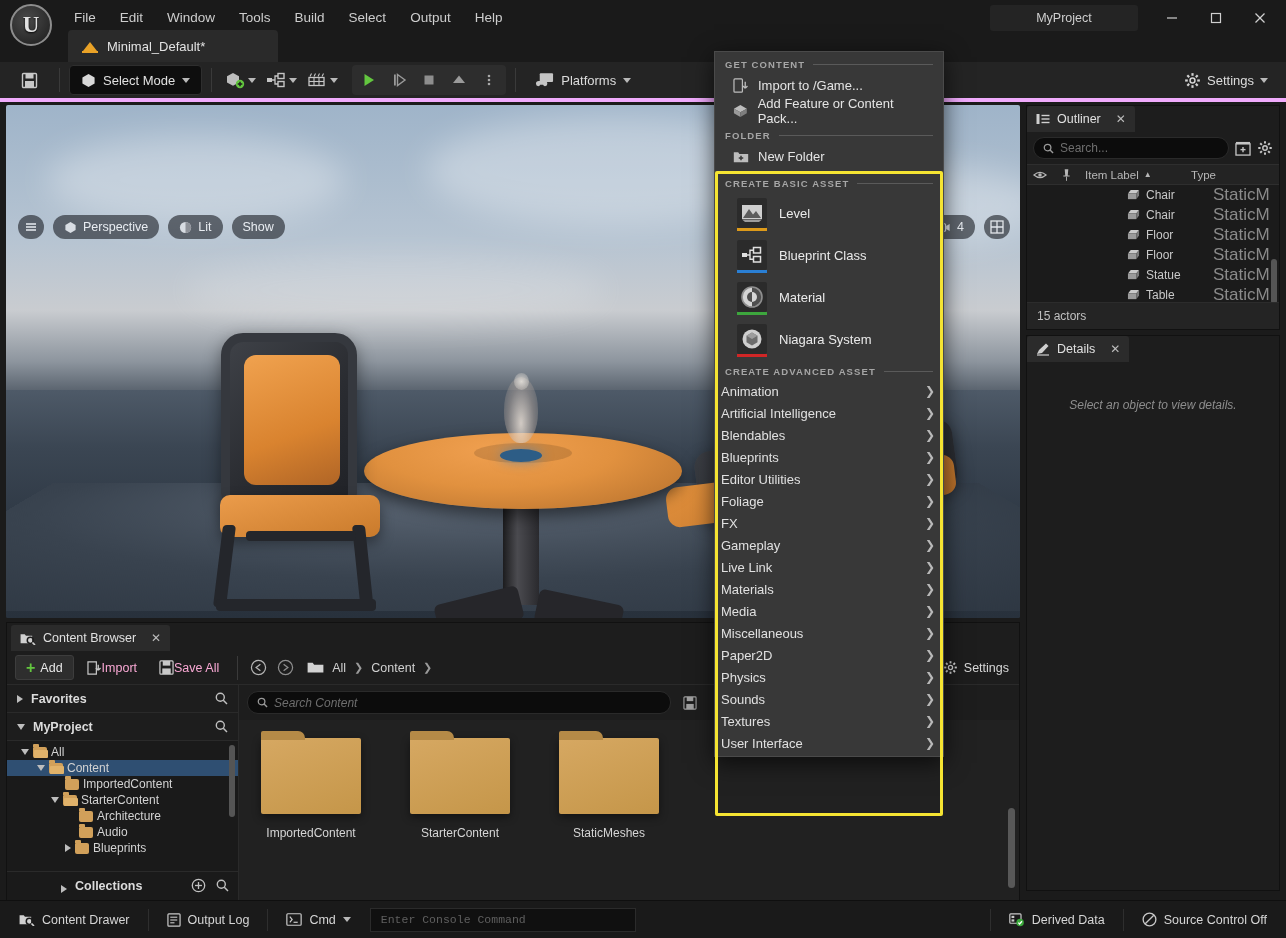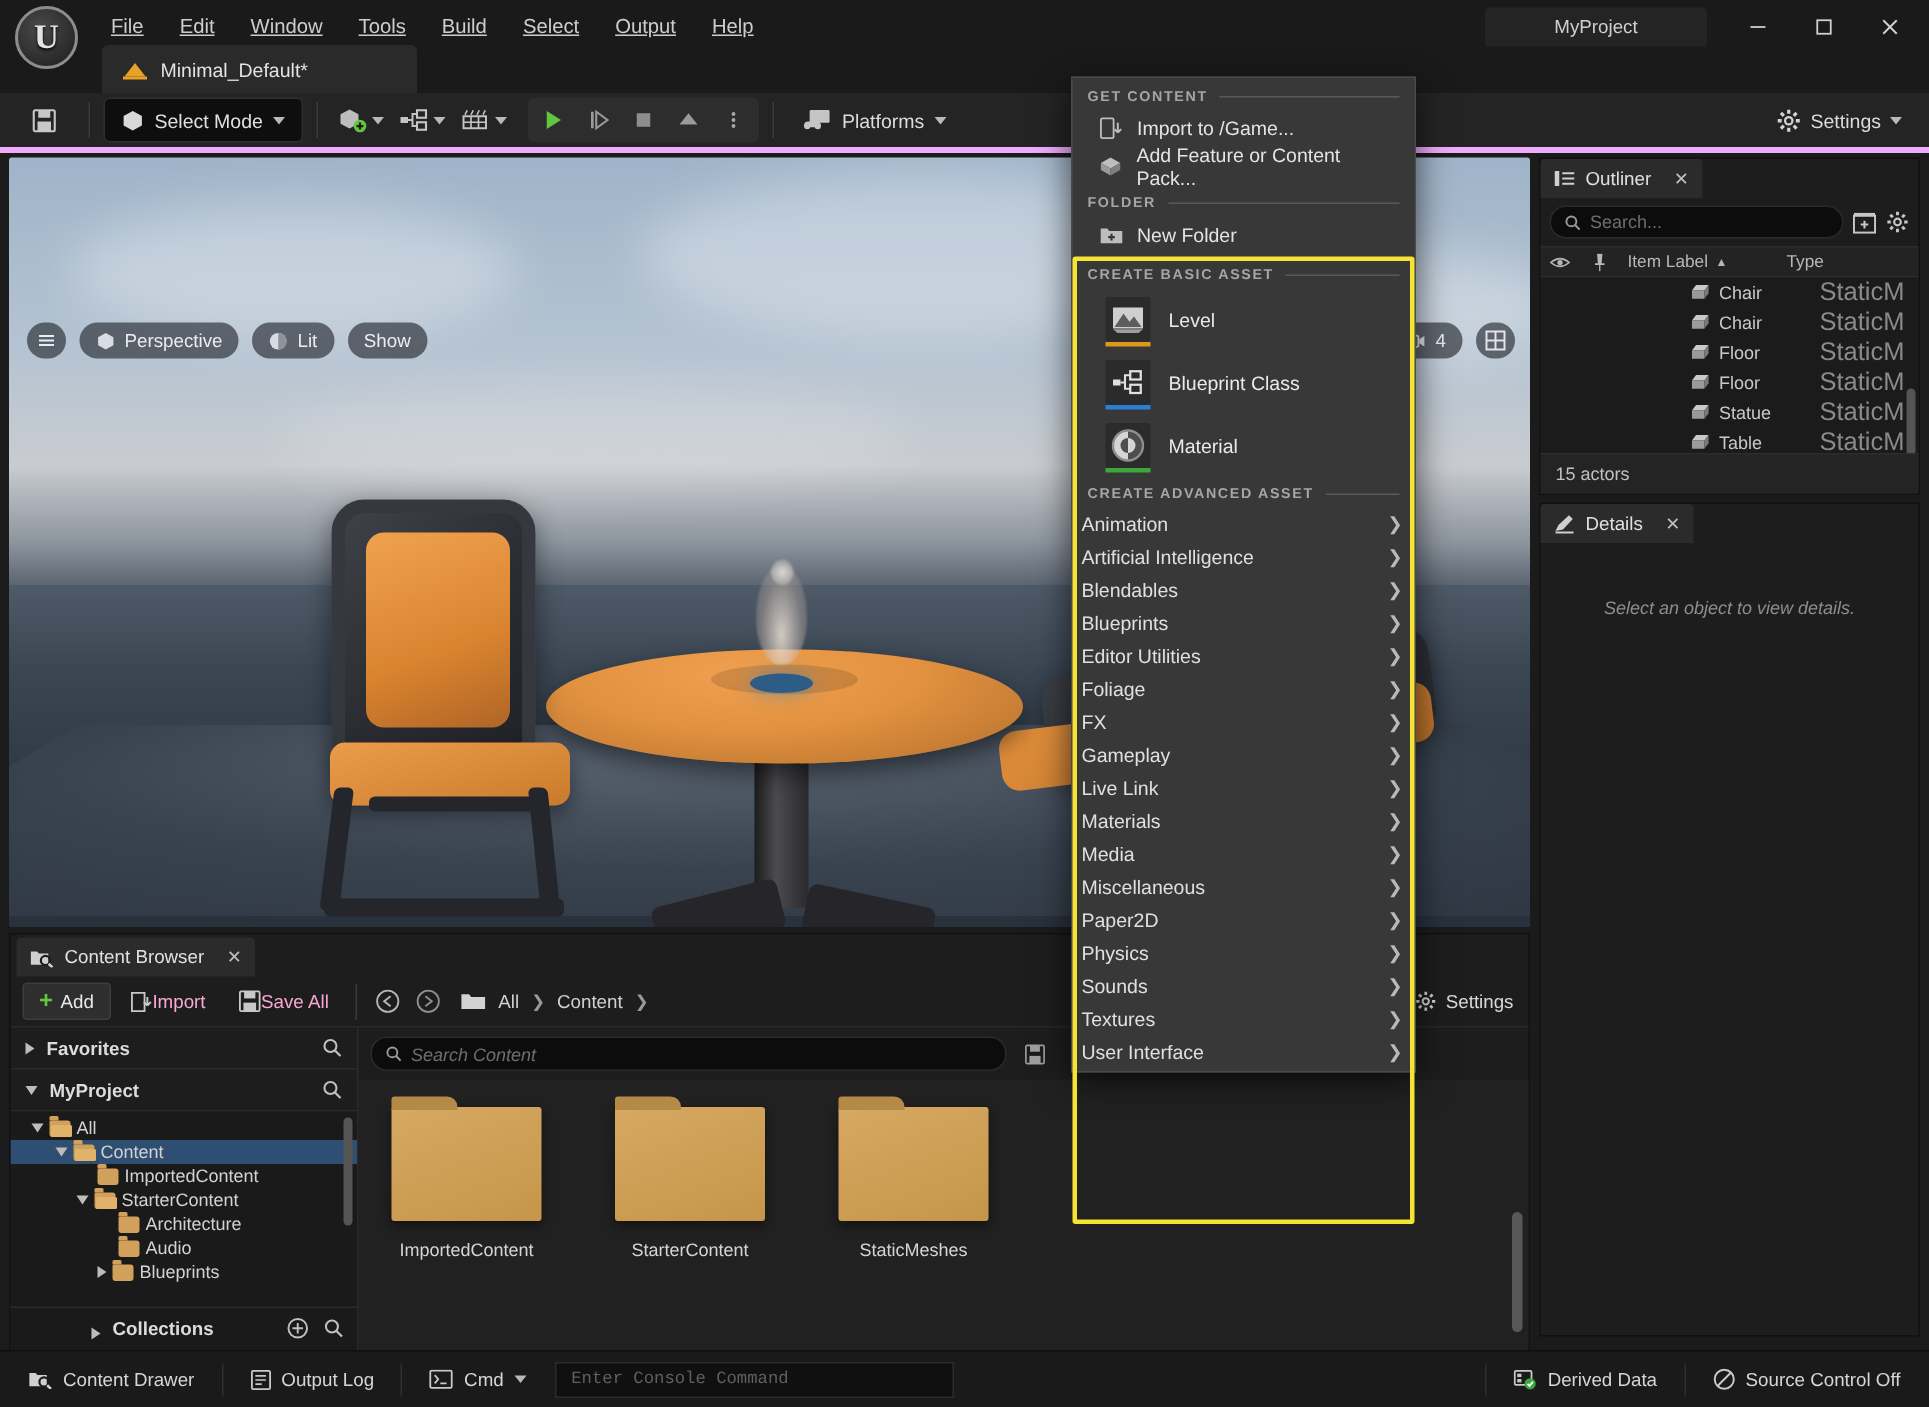--- a/index.html
+++ b/index.html
@@ -25,21 +25,20 @@
     border: 2px solid #8d8d8d;
     display: flex; align-items: center; justify-content: center;
     font-family: "Liberation Serif", serif;
     font-size: 23px; color: #e3e3e3; font-weight: bold;
     text-shadow: 0 1px 2px #000;
   }
   .menubar { position: absolute; left: 62px; top: 2px; display: flex; height: 30px; align-items: center; }
   .menubar > div {
     padding: 4px 12px; font-size: 13.5px; color: #cdcdcd; cursor: default;
     border-radius: 2px;
-    text-decoration: underline;
   }
   .winbtns { position: absolute; right: 4px; top: 2px; display: flex; height: 32px; align-items: center; }
   .winbtns > div {
     width: 44px; height: 30px; display: flex; align-items: center; justify-content: center;
     font-size: 15px; color: #cfcfcf; cursor: default;
   }
   .project-name {
     position: absolute; right: 148px; top: 5px; width: 148px; height: 26px;
     background: #242424; border-radius: 3px;
     display: flex; align-items: center; justify-content: center;
@@ -1089,20 +1088,31 @@
           <path d="M12 2 A10 10 0 0 1 12 22 Z" fill="#4e4e4e"></path>
           <path d="M12 7 A5 5 0 0 0 12 17 Z" fill="#4e4e4e"></path>
           <path d="M12 7 A5 5 0 0 1 12 17 Z" fill="#d5d5d5"></path>
           <circle cx="12" cy="12" r="10" fill="none" stroke="#8e8e8e" stroke-width="1.6"></circle>
         </svg>
         <span class="bi-bar" style="background:#3da63d;"></span>
       </span>
       <span class="bi-lbl">Material</span>
     </div>
 
+    <div class="basic-item">
+      <span class="bi-icon">
+        <svg width="24" height="24" viewBox="0 0 24 24">
+          <circle cx="12" cy="12" r="9.5" fill="#cfcfcf"></circle>
+          <path d="M12 5.5 L17.5 8.7 L17.5 15.3 L12 18.5 L6.5 15.3 L6.5 8.7 Z" fill="#6d6d6d"></path>
+          <path d="M12 5.5 L17.5 8.7 L12 12 L6.5 8.7 Z" fill="#9d9d9d"></path>
+        </svg>
+        <span class="bi-bar" style="background:#d02626;"></span>
+      </span>
+      <span class="bi-lbl">Niagara System</span>
+    </div>
 
     <div class="ctx-section" style="padding-top:6px;">
       <span>CREATE ADVANCED ASSET</span>
       <span class="line"></span>
     </div>
 
     <div class="ctx-sub">
       <span>Animation</span>
       <span class="arr">❯</span>
     </div>

